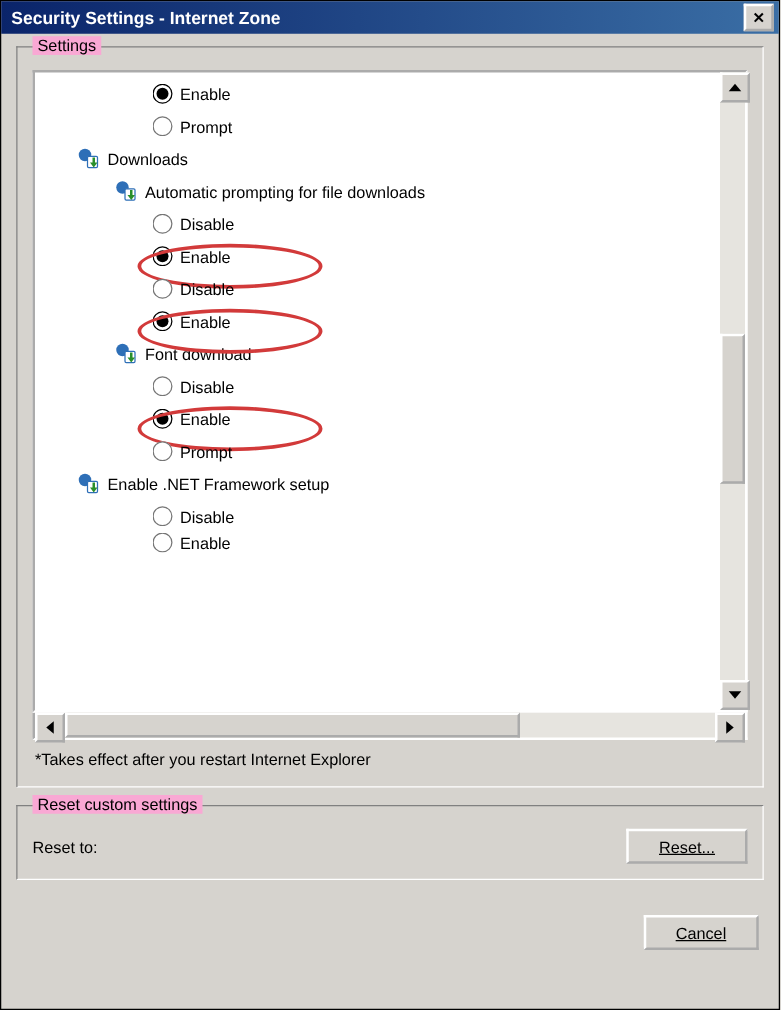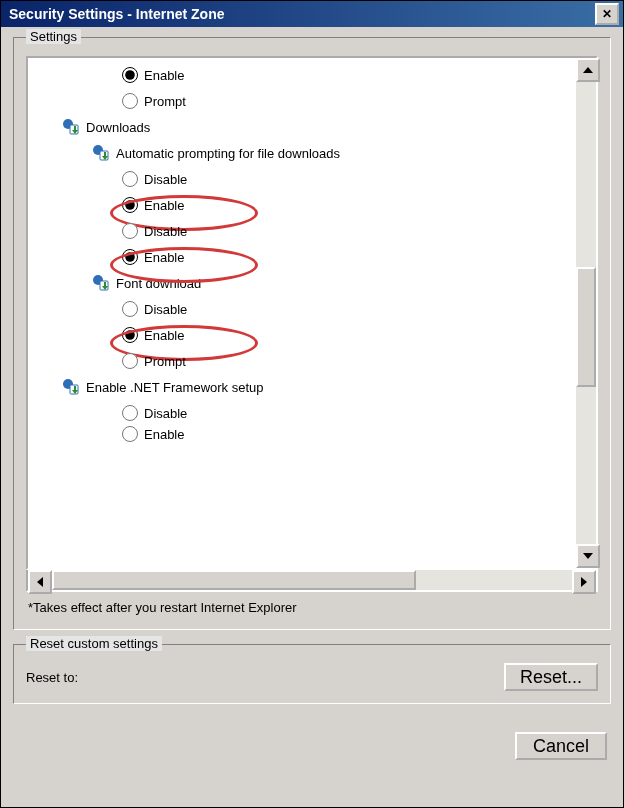--- a/index.html
+++ b/index.html
@@ -59,21 +59,21 @@
   border-right-color: #fff;
   border-bottom-color: #fff;
   position: relative;
   padding: 18px 12px 12px 12px;
   margin-bottom: 14px;
 }
 .groupbox > .legend {
   position: absolute;
   top: -9px;
   left: 12px;
-  background: #e5e5e5;
+  background: #f9a8d4;
   padding: 0 4px;
 }
 
 
 .tree-frame {
   border: 2px inset #fff;
   background: #fff;
   height: 510px;
   display: flex;
   position: relative;
@@ -219,26 +219,27 @@
   height: 100%;
   background: #d6d3ce;
   border: 2px outset #fff;
   display: flex;
   align-items: center;
   justify-content: center;
 }
 .btn {
   min-width: 92px;
   height: 28px;
-  padding: 0 14px;
+  padding: 0 24px;
   background: #d6d3ce;
   border: 2px outset #fff;
   font-family: inherit;
-  font-size: 18px;
+  font-size: 13px;
   cursor: default;
+  text-decoration: underline;
 }
 .dialog-buttons {
   display: flex;
   justify-content: flex-end;
   gap: 12px;
   padding: 14px 4px 0 0;
 }
 </style>
 </head>
 <body>

